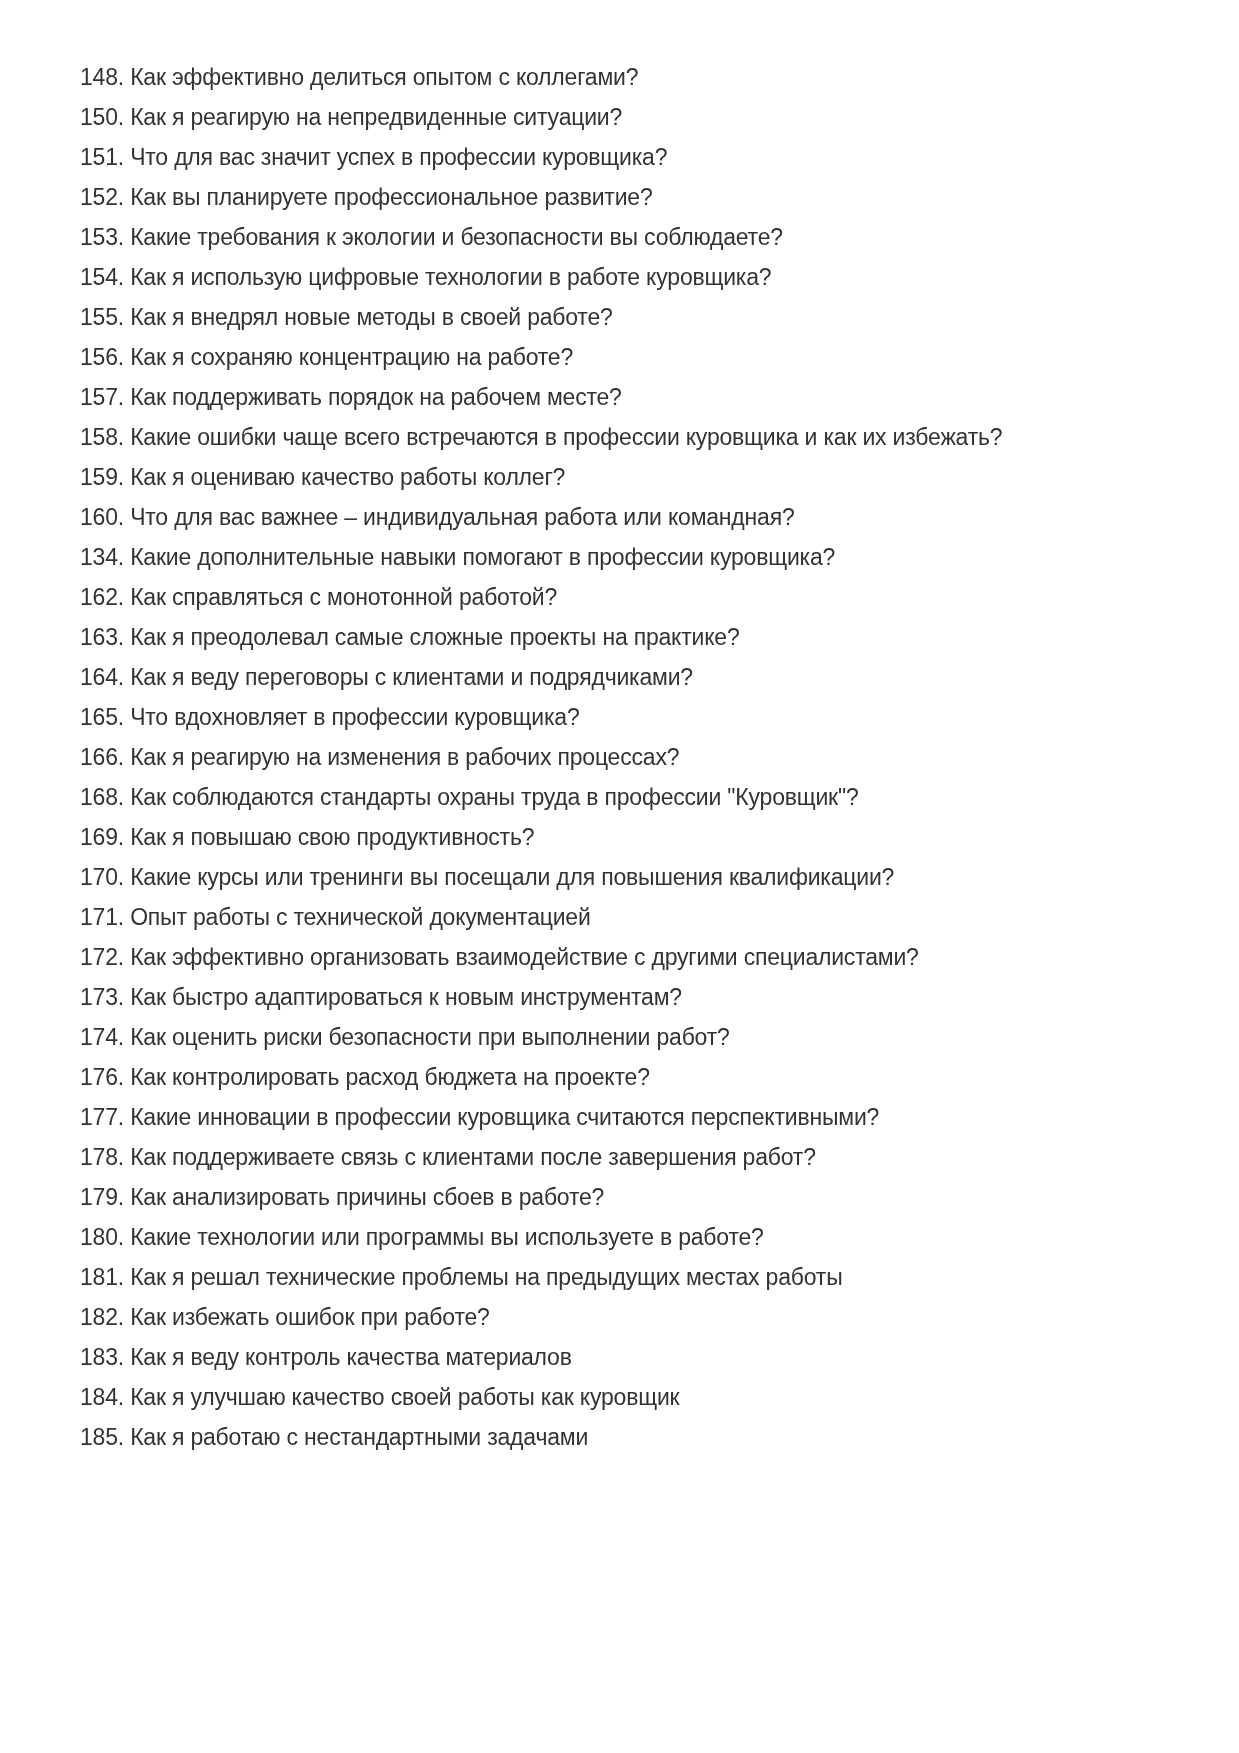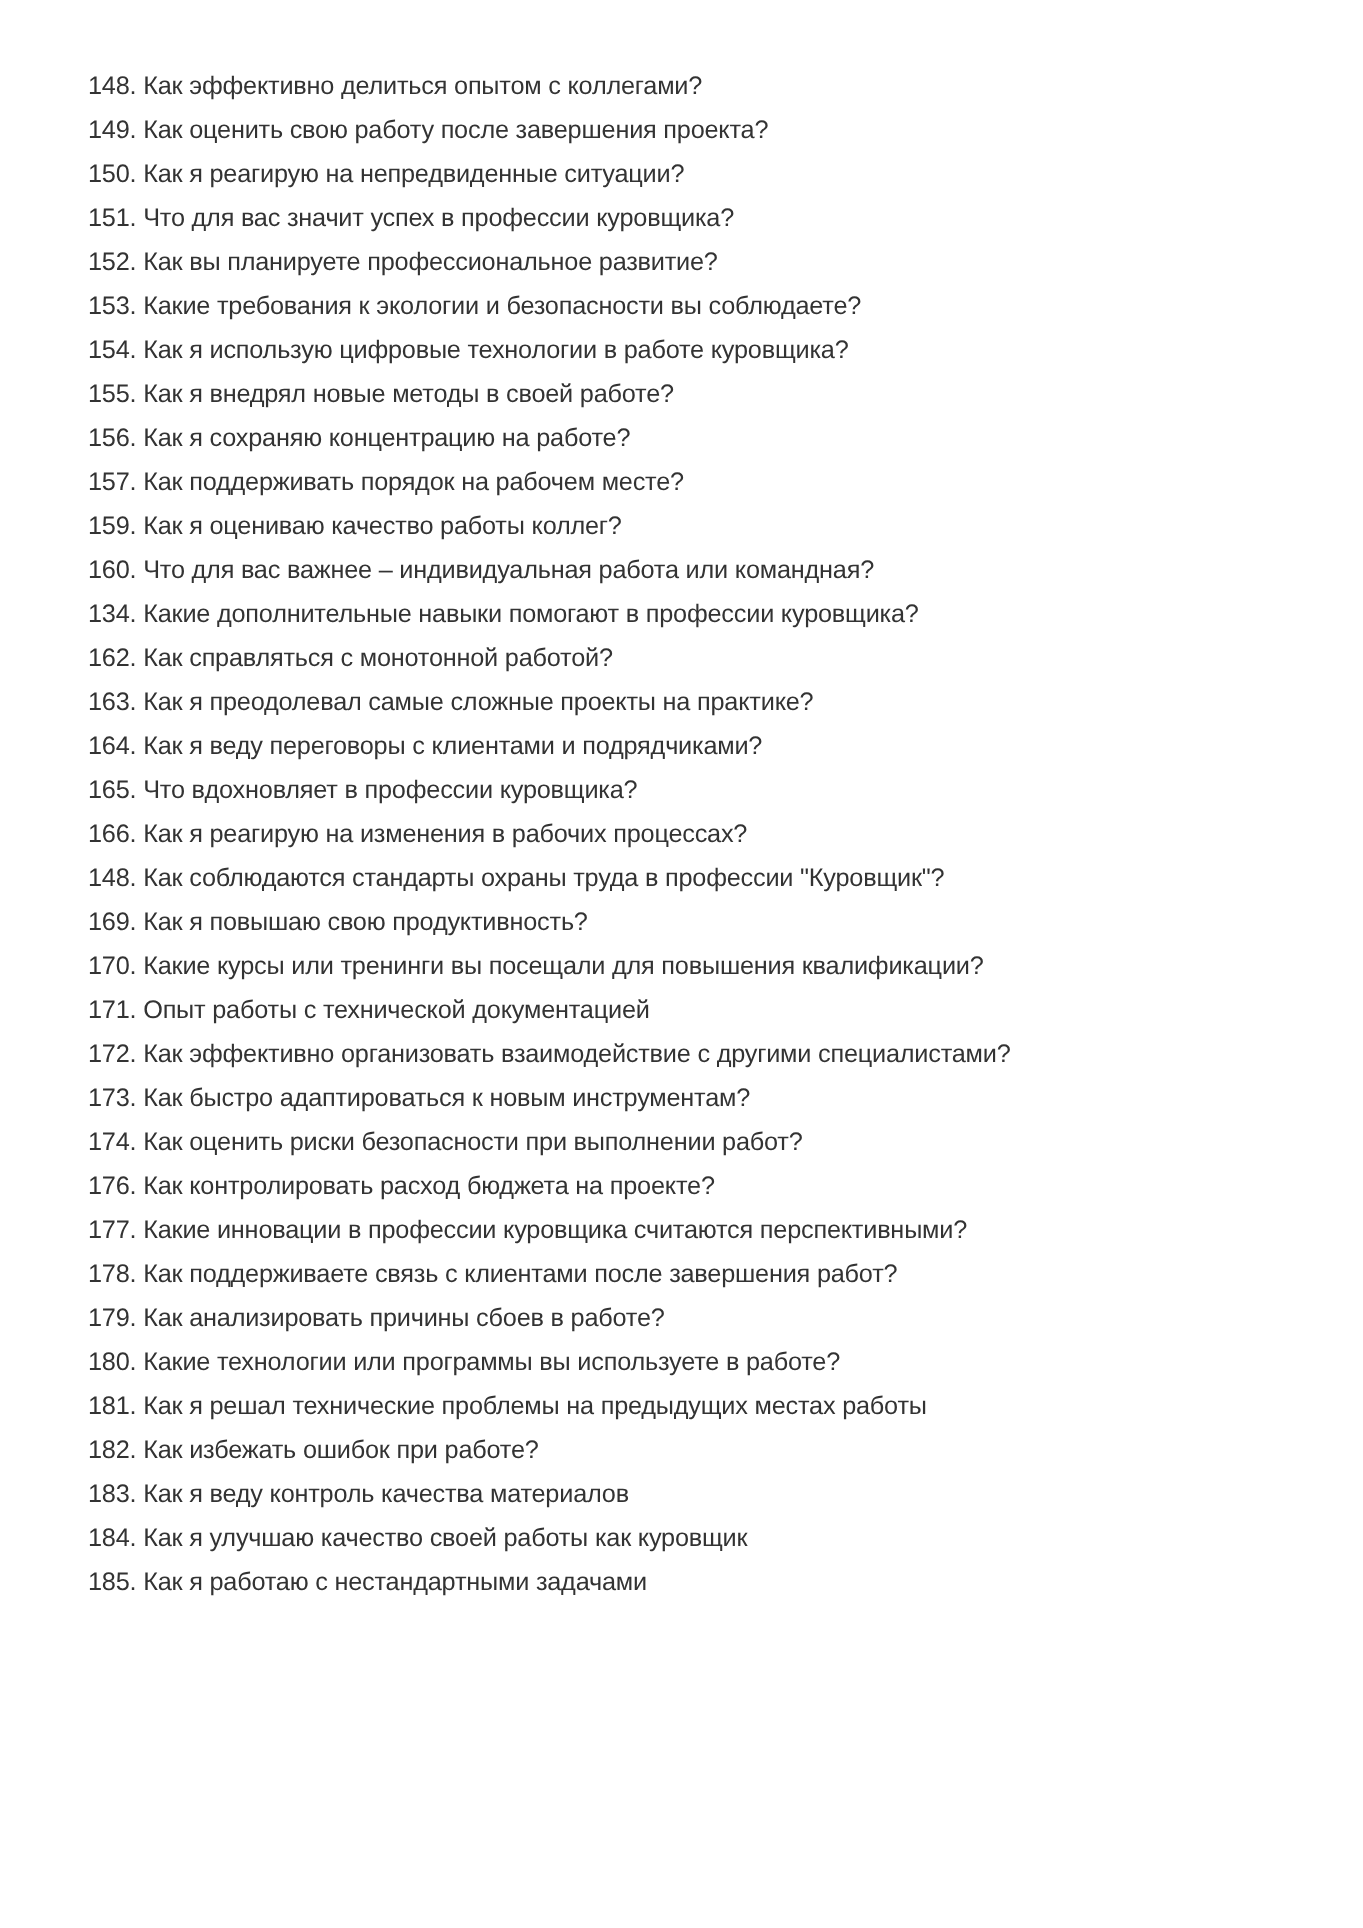--- a/index.html
+++ b/index.html
@@ -29,38 +29,38 @@
     color: #333333;
     letter-spacing: -0.2px;
   }
 </style>
 </head>
 <body>
 
 <main class="page">
   <div class="question-list">
       <p class="item">148. Как эффективно делиться опытом с коллегами?</p>
-      <p class="item">149. Как оценить свою работу после завершения проекта?</p>
       <p class="item">150. Как я реагирую на непредвиденные ситуации?</p>
       <p class="item">151. Что для вас значит успех в профессии куровщика?</p>
       <p class="item">152. Как вы планируете профессиональное развитие?</p>
       <p class="item">153. Какие требования к экологии и безопасности вы соблюдаете?</p>
       <p class="item">154. Как я использую цифровые технологии в работе куровщика?</p>
       <p class="item">155. Как я внедрял новые методы в своей работе?</p>
       <p class="item">156. Как я сохраняю концентрацию на работе?</p>
       <p class="item">157. Как поддерживать порядок на рабочем месте?</p>
+      <p class="item">158. Какие ошибки чаще всего встречаются в профессии куровщика и как их избежать?</p>
       <p class="item">159. Как я оцениваю качество работы коллег?</p>
       <p class="item">160. Что для вас важнее – индивидуальная работа или командная?</p>
       <p class="item">134. Какие дополнительные навыки помогают в профессии куровщика?</p>
       <p class="item">162. Как справляться с монотонной работой?</p>
       <p class="item">163. Как я преодолевал самые сложные проекты на практике?</p>
       <p class="item">164. Как я веду переговоры с клиентами и подрядчиками?</p>
       <p class="item">165. Что вдохновляет в профессии куровщика?</p>
       <p class="item">166. Как я реагирую на изменения в рабочих процессах?</p>
-      <p class="item">148. Как соблюдаются стандарты охраны труда в профессии "Куровщик"?</p>
+      <p class="item">168. Как соблюдаются стандарты охраны труда в профессии "Куровщик"?</p>
       <p class="item">169. Как я повышаю свою продуктивность?</p>
       <p class="item">170. Какие курсы или тренинги вы посещали для повышения квалификации?</p>
       <p class="item">171. Опыт работы с технической документацией</p>
       <p class="item">172. Как эффективно организовать взаимодействие с другими специалистами?</p>
       <p class="item">173. Как быстро адаптироваться к новым инструментам?</p>
       <p class="item">174. Как оценить риски безопасности при выполнении работ?</p>
       <p class="item">176. Как контролировать расход бюджета на проекте?</p>
       <p class="item">177. Какие инновации в профессии куровщика считаются перспективными?</p>
       <p class="item">178. Как поддерживаете связь с клиентами после завершения работ?</p>
       <p class="item">179. Как анализировать причины сбоев в работе?</p>

